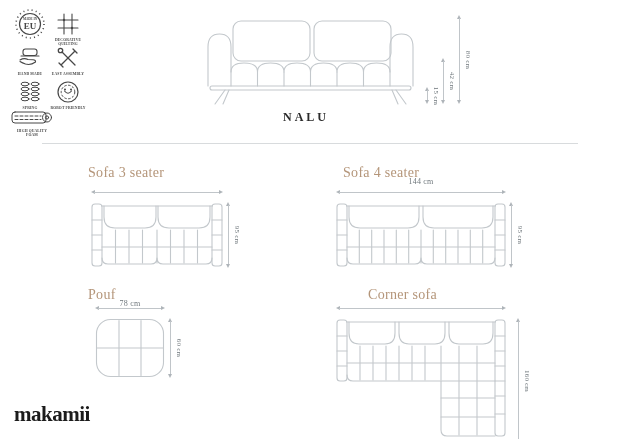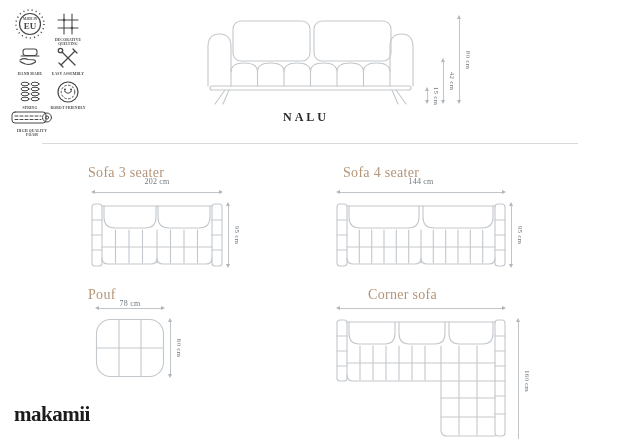--- a/index.html
+++ b/index.html
@@ -157,21 +157,20 @@
   <div class="vdim" style="left:456px;top:15px;height:89px;">
     <span class="dline"></span>
     <span class="vlabel">80 cm</span>
   </div>
 
   <div class="title">NALU</div>
 
   <div class="divider"></div>
 
   <div class="section-label" style="left:88px;top:165px;">Sofa 3 seater</div>
-  <span class="hlabel" style="left:91px;top:177px;width:132px;">202 cm</span>
   <div class="hdim" style="left:91px;top:189px;width:132px;">
     <span class="dline"></span>
   </div>
   <div class="drawing" style="left:91px;top:202px;">
     <svg width="132" height="66" viewBox="0 0 132 66">
       <g class="line-art" stroke-width="1">
         <rect x="1" y="2" width="10" height="62" rx="3"></rect>
         <rect x="121" y="2" width="10" height="62" rx="3"></rect>
         <path d="M1,18 H11 M1,33 H11 M1,48 H11 M121,18 H131 M121,33 H131 M121,48 H131"></path>
         <path d="M11,4 H121"></path>

